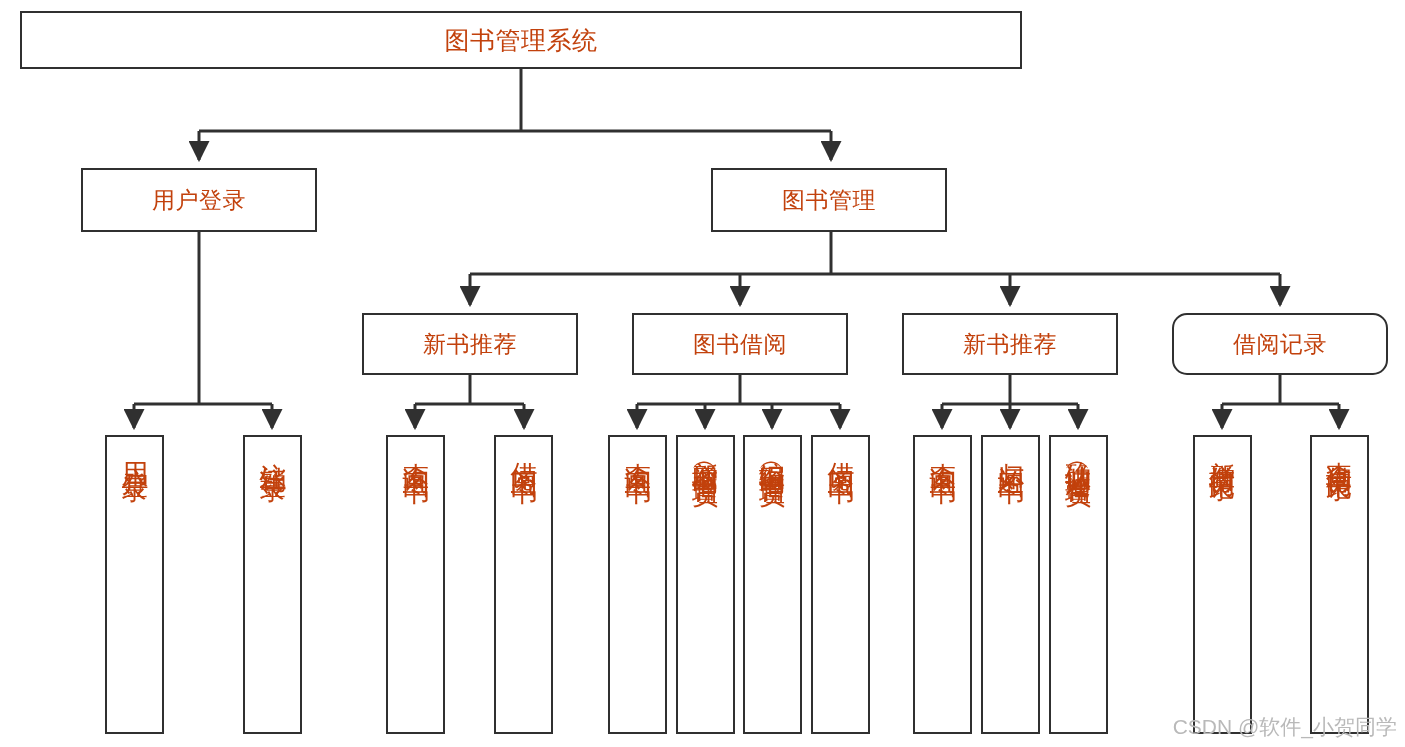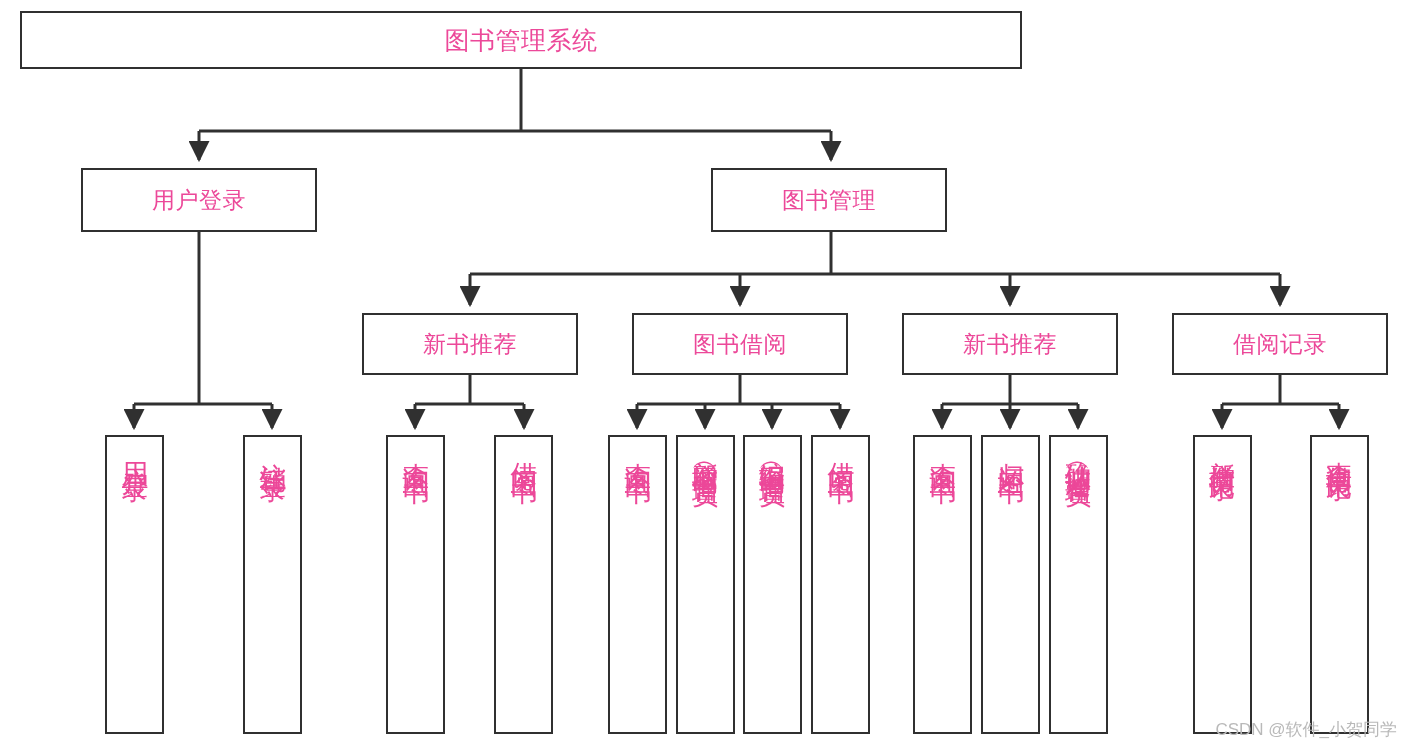--- a/index.html
+++ b/index.html
@@ -27,21 +27,21 @@
     pointer-events: none;
   }
   .node {
     position: absolute;
     box-sizing: border-box;
     background: #ffffff;
     border: 2px solid #303030;
     display: flex;
     align-items: center;
     justify-content: center;
-    color: #ec4899;
+    color: #c2410c;
     z-index: 2;
   }
   .node .label {
     display: block;
     text-align: center;
     line-height: 1.08;
     letter-spacing: 0.5px;
   }
   
   .node.horiz .label {
@@ -66,21 +66,21 @@
     white-space: nowrap;
   }
   .node.vert.tall .label {
     font-size: 26px;
     letter-spacing: 3px;
   }
   .watermark {
     position: absolute;
     right: 8px;
     bottom: 6px;
-    font-size: 17px;
+    font-size: 21px;
     color: #b9b9b9;
     white-space: nowrap;
     z-index: 3;
     font-family: "Liberation Sans", "DejaVu Sans", sans-serif;
   }
 </style>
 </head>
 <body>
 
 <div id="diagram">
@@ -148,21 +148,21 @@
 
   <div class="node horiz" style="left:632px; top:313px; width:216px; height:62px;">
     <span class="label">图书借阅</span>
   </div>
   <div class="node horiz" style="left:362px; top:313px; width:216px; height:62px;">
     <span class="label">新书推荐</span>
   </div>
   <div class="node horiz" style="left:902px; top:313px; width:216px; height:62px;">
     <span class="label">新书推荐</span>
   </div>
-  <div class="node horiz" style="left:1172px; top:313px; width:216px; height:62px;">
+  <div class="node horiz" style="left:1172px; top:313px; width:216px; height:62px;border-radius:15px;">
     <span class="label">借阅记录</span>
   </div>
 
   <div class="node vert" style="left:105px; top:435px; width:59px; height:299px;">
     <span class="label">用户登录</span>
   </div>
   <div class="node vert" style="left:243px; top:435px; width:59px; height:299px;">
     <span class="label">注销登录</span>
   </div>
 

